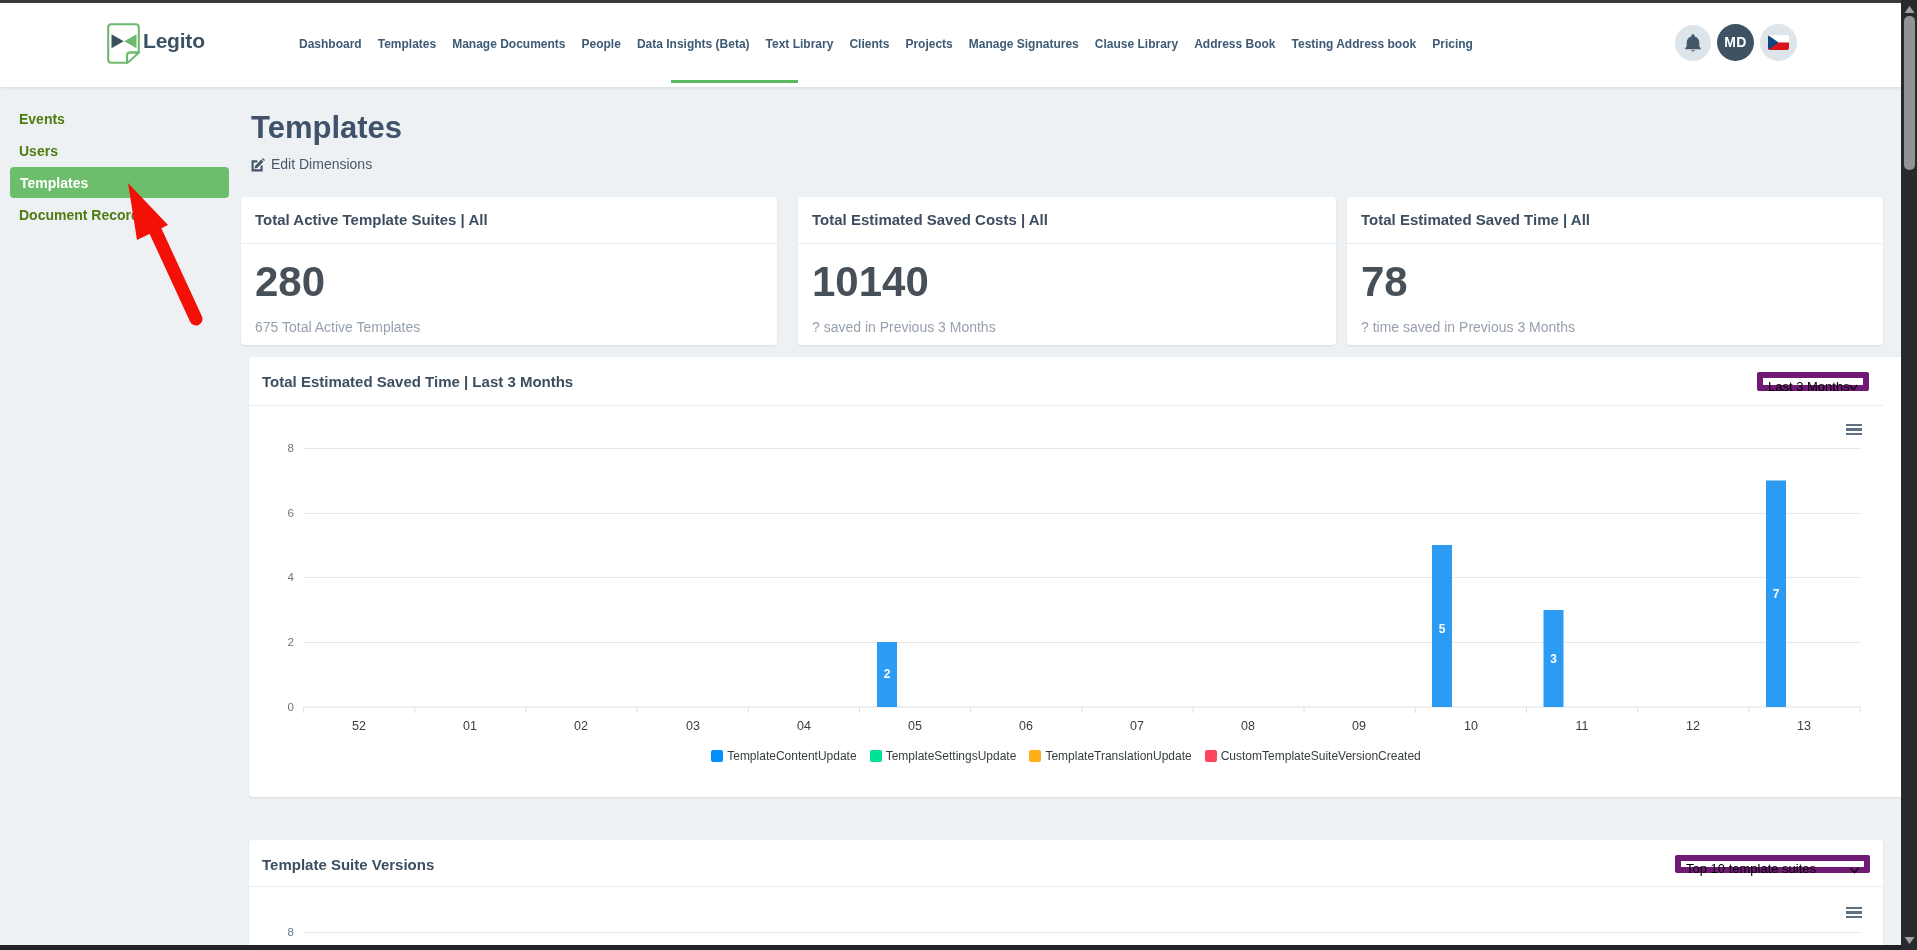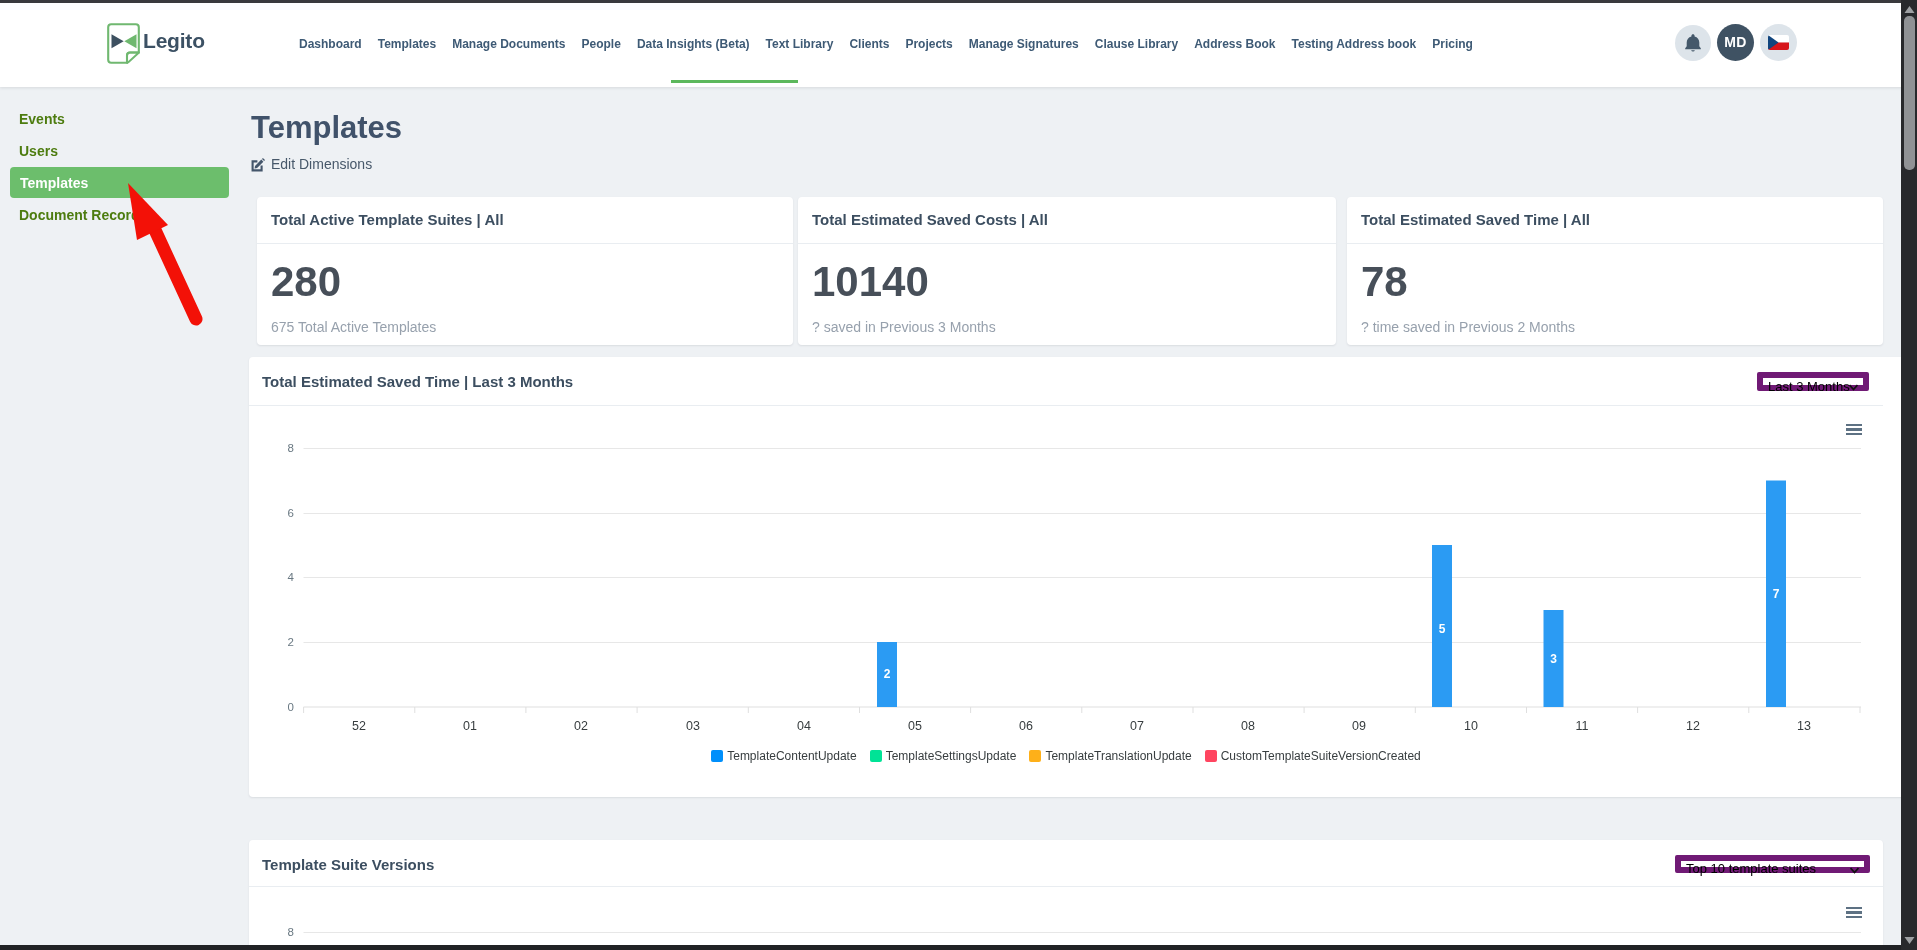--- a/index.html
+++ b/index.html
@@ -92,37 +92,37 @@
 </svg>
 
 <div class="abs h1">Templates</div>
 <svg class="abs" style="left:251px; top:156.5px;" width="15" height="15" viewBox="0 0 15 15">
   <path d="M10.6 8.6 L10.6 13.4 L1.6 13.4 L1.6 4.4 L6.4 4.4" fill="none" stroke="#44566b" stroke-width="2.1"></path>
   <path d="M4.0 8.9 L10.3 2.6 L12.4 4.7 L6.1 11.0 L3.6 11.4 Z" fill="#44566b"></path>
   <path d="M11.0 1.9 L11.9 1.0 L14.0 3.1 L13.1 4.0 Z" fill="#44566b"></path>
 </svg>
 <div class="abs editrow" style="left:271px; top:156px;">Edit Dimensions</div>
 
-<div class="abs card" style="left:257px; top:197px; width:536px; height:148px;">
+<div class="abs card" style="left:241px; top:197px; width:536px; height:148px;">
   <div class="abs ctitle" style="left:14px; top:14px;">Total Active Template Suites | All</div>
   <div class="abs cdiv" style="left:0; top:46px; width:536px;"></div>
   <div class="abs cnum" style="left:14px; top:64px;">280</div>
   <div class="abs csub" style="left:14px; top:122px;">675 Total Active Templates</div>
 </div>
 <div class="abs card" style="left:798px; top:197px; width:538px; height:148px;">
   <div class="abs ctitle" style="left:14px; top:14px;">Total Estimated Saved Costs | All</div>
   <div class="abs cdiv" style="left:0; top:46px; width:538px;"></div>
   <div class="abs cnum" style="left:14px; top:64px;">10140</div>
   <div class="abs csub" style="left:14px; top:122px;">? saved in Previous 3 Months</div>
 </div>
 <div class="abs card" style="left:1347px; top:197px; width:536px; height:148px;">
   <div class="abs ctitle" style="left:14px; top:14px;">Total Estimated Saved Time | All</div>
   <div class="abs cdiv" style="left:0; top:46px; width:536px;"></div>
   <div class="abs cnum" style="left:14px; top:64px;">78</div>
-  <div class="abs csub" style="left:14px; top:122px;">? time saved in Previous 2 Months</div>
+  <div class="abs csub" style="left:14px; top:122px;">? time saved in Previous 3 Months</div>
 </div>
 
 <div class="abs card" style="left:249px; top:357px; width:1790px; height:440px;">
   <div class="abs ctitle" style="left:13px; top:16px;">Total Estimated Saved Time | Last 3 Months</div>
   <div class="abs selbox" style="left:1508px; top:15px; width:112px; height:19px; line-height:17px; padding-left:5px;">Last 3 Months
     <svg class="abs" style="right:5px; top:6px;" width="9" height="7" viewBox="0 0 9 7">
         <path d="M0.5 1 L4.5 5.5 L8.5 1" fill="none" stroke="#111" stroke-width="1.8"></path>
       </svg>
   </div>
   <div class="abs cdiv" style="left:0; top:48px; width:1634px;"></div>

